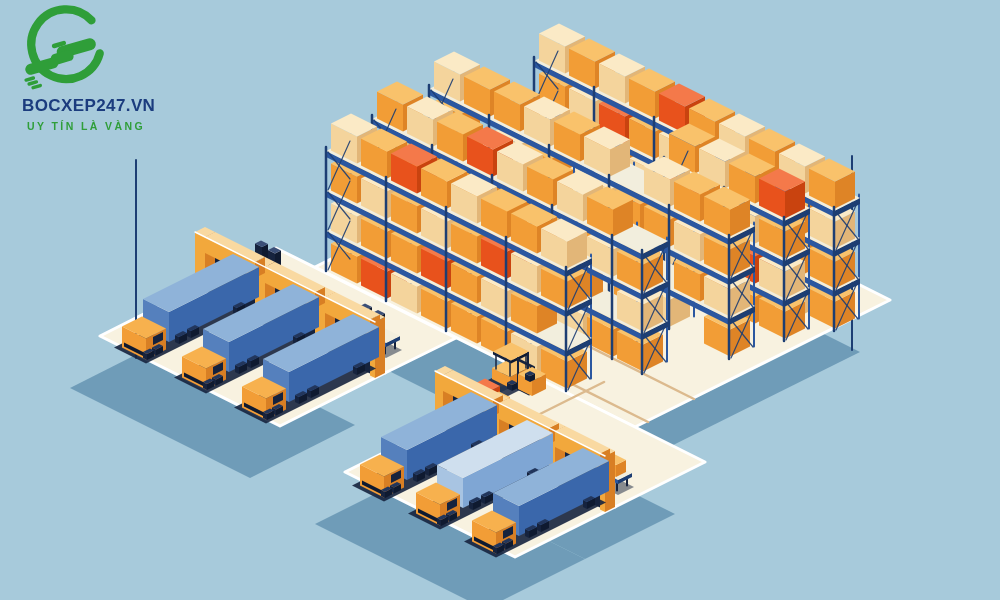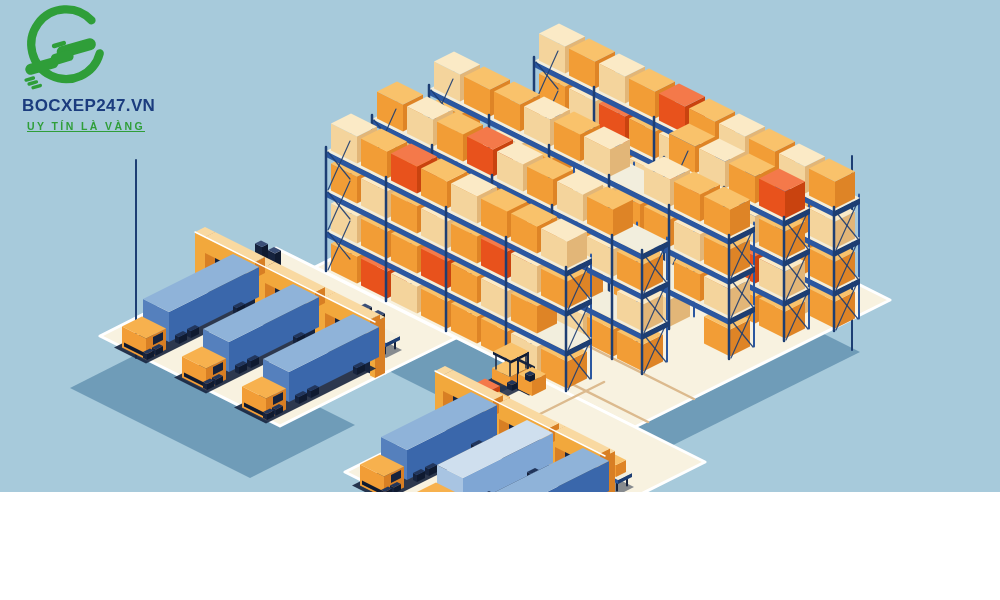--- a/index.html
+++ b/index.html
@@ -1,20 +1,20 @@
 <!DOCTYPE html>
 <html><head>
 <meta charset="utf-8">
 <style>
   html,body{margin:0;padding:0;}
-  #stage{position:relative;width:1000px;height:492px;overflow:hidden;font-family:"Liberation Sans",sans-serif;}
+  #stage{position:relative;width:1000px;height:600px;overflow:hidden;font-family:"Liberation Sans",sans-serif;}
   #scene{position:absolute;left:0;top:0;}
   #logo{position:absolute;left:18px;top:2px;width:170px;}
   #logo .brand{font-weight:800;font-size:17px;letter-spacing:.4px;margin:2px 0 0 4px;}
-  #logo .tagline{font-weight:700;font-size:10.5px;letter-spacing:2.4px;margin:4px 0 0 9px;text-decoration:underline;}
+  #logo .tagline{font-weight:700;font-size:10.5px;letter-spacing:2.4px;margin:4px 0 0 9px;}
 </style>
 </head>
 <body>
 
 <div id="stage" style="background: rgb(167, 202, 219);">
   <svg id="scene" width="1000" height="600" viewBox="0 0 1000 600">
       <g>
         <polygon points="540.0,192.0 860.0,352.0 605.0,479.0 285.0,319.0" fill="#6f9cb8"></polygon>
         <polygon points="175.0,335.0 355.0,425.0 250.0,478.0 70.0,388.0" fill="#6f9cb8"></polygon>
         <polygon points="505.0,429.0 675.0,514.0 585.0,559.0 415.0,474.0" fill="#6f9cb8"></polygon>

